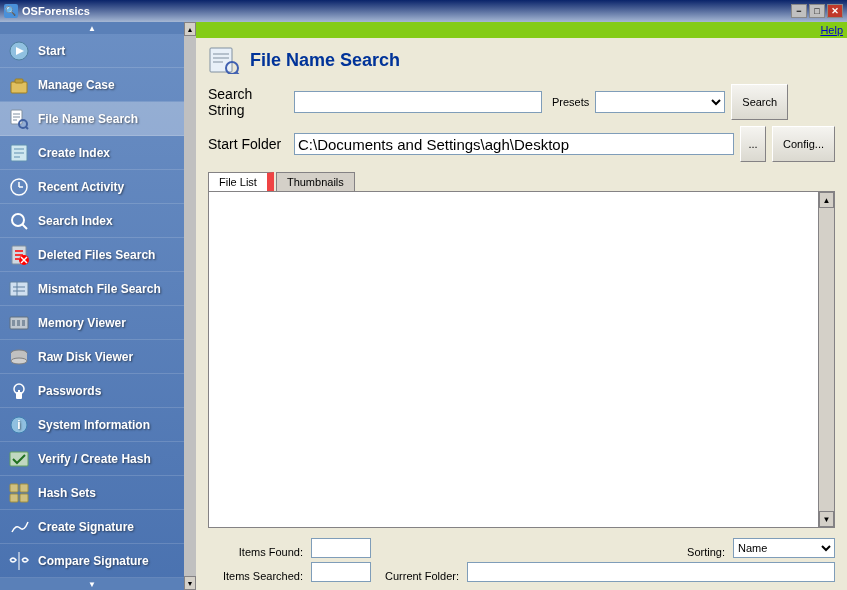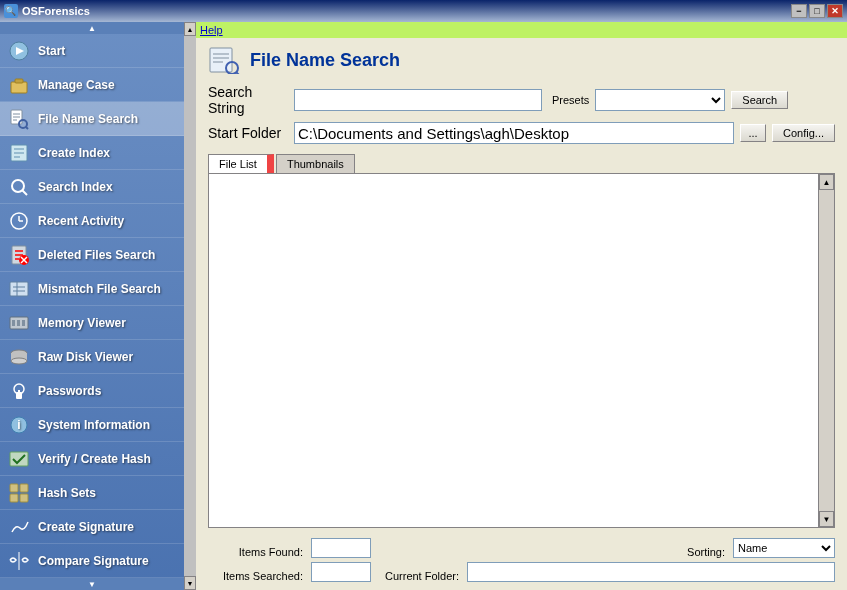--- a/index.html
+++ b/index.html
@@ -79,22 +79,23 @@
     
     #content {
       flex: 1;
       background: #ece9d8;
       display: flex;
       flex-direction: column;
       padding: 0;
     }
     #content-header {
       display: flex;
+      justify-content: flex-end;
       padding: 2px 4px;
-      background: #bef264;
+      background: #84cc16;
     }
     #help-link {
       color: #0000cc;
       font-size: 11px;
       text-decoration: underline;
       cursor: pointer;
     }
     #content-body {
       flex: 1;
       padding: 8px 12px;
@@ -143,21 +144,21 @@
       width: 130px;
       height: 22px;
       border: 1px solid #7f9db9;
       background: white;
       font-size: 11px;
     }
     .start-folder-input { flex: 1; }
 
     
     .win-btn {
-      height: 18px;
+      height: 36px;
       background: linear-gradient(to bottom, #f5f4f0, #dbd9d0);
       border: 1px solid #848284;
       border-top-color: #ffffff;
       border-left-color: #ffffff;
       padding: 0 10px;
       font-size: 11px;
       cursor: pointer;
       white-space: nowrap;
     }
     .browse-btn { width: 26px; padding: 0; text-align: center; }
@@ -315,36 +316,36 @@
             <line x1="6" y1="11" x2="16" y2="11" stroke="#6090b0" stroke-width="1"></line>
             <line x1="6" y1="15" x2="12" y2="15" stroke="#6090b0" stroke-width="1"></line>
           </svg>
       </div>
       <span>Create Index</span>
     </div>
 
     <div class="sidebar-item">
       <div class="sidebar-icon">
         <svg width="22" height="22" viewBox="0 0 22 22">
-            <circle cx="10" cy="10" r="6" fill="none" stroke="white" stroke-width="2"></circle>
-            <line x1="14" y1="14" x2="19" y2="19" stroke="white" stroke-width="2"></line>
-          </svg>
-      </div>
-      <span>Search Index</span>
-    </div>
-
-    <div class="sidebar-item">
-      <div class="sidebar-icon">
-        <svg width="22" height="22" viewBox="0 0 22 22">
             <circle cx="11" cy="11" r="8" fill="none" stroke="white" stroke-width="1.5"></circle>
             <line x1="11" y1="11" x2="11" y2="6" stroke="white" stroke-width="1.5"></line>
             <line x1="11" y1="11" x2="15" y2="11" stroke="white" stroke-width="1.5"></line>
           </svg>
       </div>
       <span>Recent Activity</span>
+    </div>
+
+    <div class="sidebar-item">
+      <div class="sidebar-icon">
+        <svg width="22" height="22" viewBox="0 0 22 22">
+            <circle cx="10" cy="10" r="6" fill="none" stroke="white" stroke-width="2"></circle>
+            <line x1="14" y1="14" x2="19" y2="19" stroke="white" stroke-width="2"></line>
+          </svg>
+      </div>
+      <span>Search Index</span>
     </div>
 
     <div class="sidebar-item">
       <div class="sidebar-icon">
         <svg width="22" height="22" viewBox="0 0 22 22">
             <rect x="4" y="2" width="14" height="18" rx="1" fill="#d0d8e0" stroke="#8090a0" stroke-width="1"></rect>
             <line x1="7" y1="7" x2="15" y2="7" stroke="red" stroke-width="1.5"></line>
             <line x1="7" y1="11" x2="15" y2="11" stroke="red" stroke-width="1.5"></line>
             <line x1="7" y1="15" x2="11" y2="15" stroke="red" stroke-width="1.5"></line>
             <circle cx="16" cy="16" r="5" fill="red"></circle>

